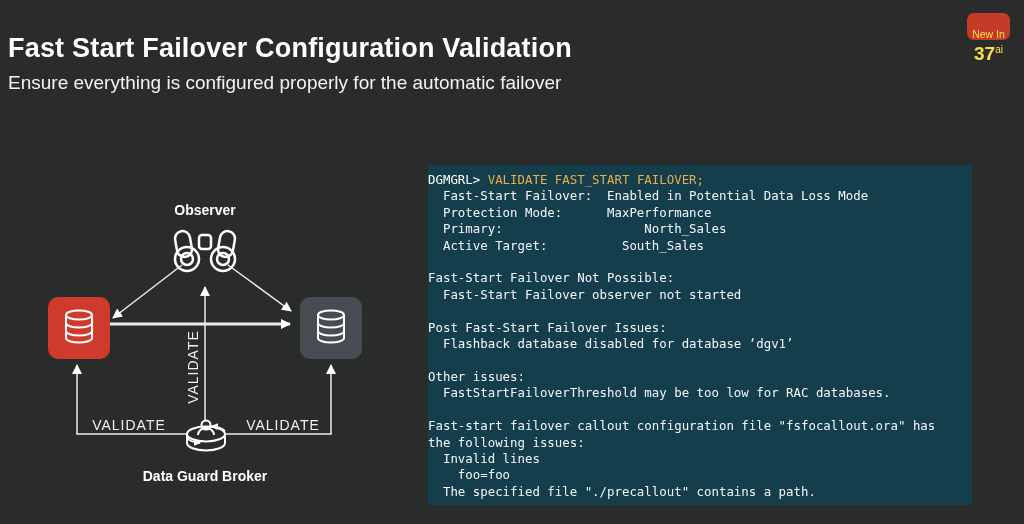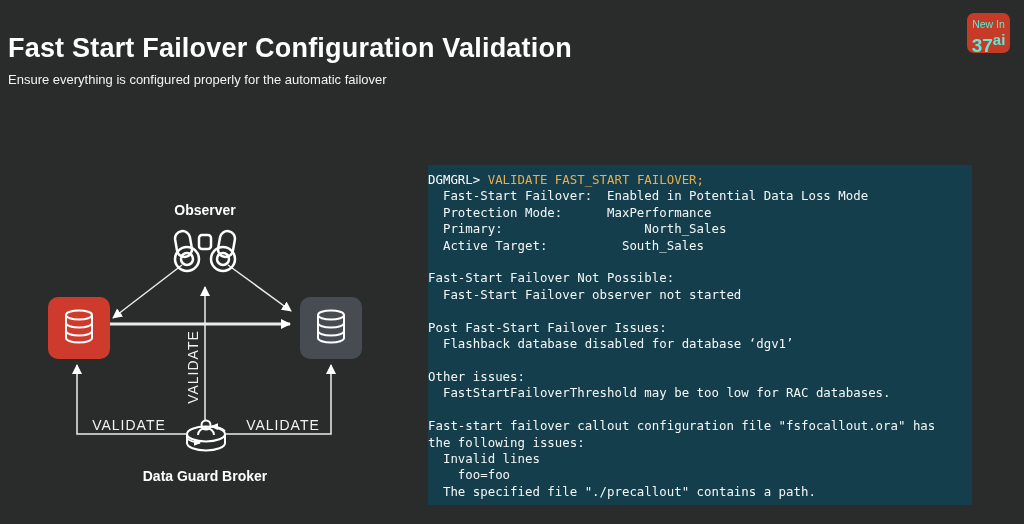--- a/index.html
+++ b/index.html
@@ -8,31 +8,31 @@
     background:#2a2c2b;
     overflow:hidden;
     position:relative;
     font-family:"Liberation Sans", sans-serif;
   }
   .slide { position:absolute; inset:0; }
 
   
   .header { position:absolute; left:8px; top:33px; color:#ffffff; }
   .title { font-size:27px; font-weight:700; margin:0; letter-spacing:0.2px; }
-  .subtitle { font-size:13px; font-weight:400; margin:8px 0 0 0; color:#f2f2f2; }
+  .subtitle { font-size:19px; font-weight:400; margin:8px 0 0 0; color:#f2f2f2; }
 
   
   .badge {
-    position:absolute; left:967px; top:13px; width:43px; height:40px;
-    background:#c53b28; border-radius:7px; color:#5eead4; text-align:center;
-    box-sizing:border-box; padding-top:5px;
+    position:absolute; left:967px; top:13px; width:43px; height:27px;
+    background:#c53b28; border-radius:7px; color:#fde047; text-align:center;
+    box-sizing:border-box; padding-top:15px;
   }
   .badge .l1 { display:block; font-size:10.5px; line-height:12px; }
   .badge .num { font-size:19px; font-weight:700; line-height:20px; }
-  .badge sup { font-size:15px; font-weight:700; }
+  .badge sup { font-size:10px; font-weight:400; }
 
   
   svg.diagram { position:absolute; left:0; top:185px; }
   .svg-label { fill:#ffffff; font-family:"Liberation Sans", sans-serif; }
   .svg-label.bold { font-weight:700; font-size:14px; }
   .svg-label.validate { font-size:14px; letter-spacing:1px; fill:#f0f0f0; }
 
   
   .terminal {
     position:absolute; left:428px; top:165px; width:544px; height:340px;

